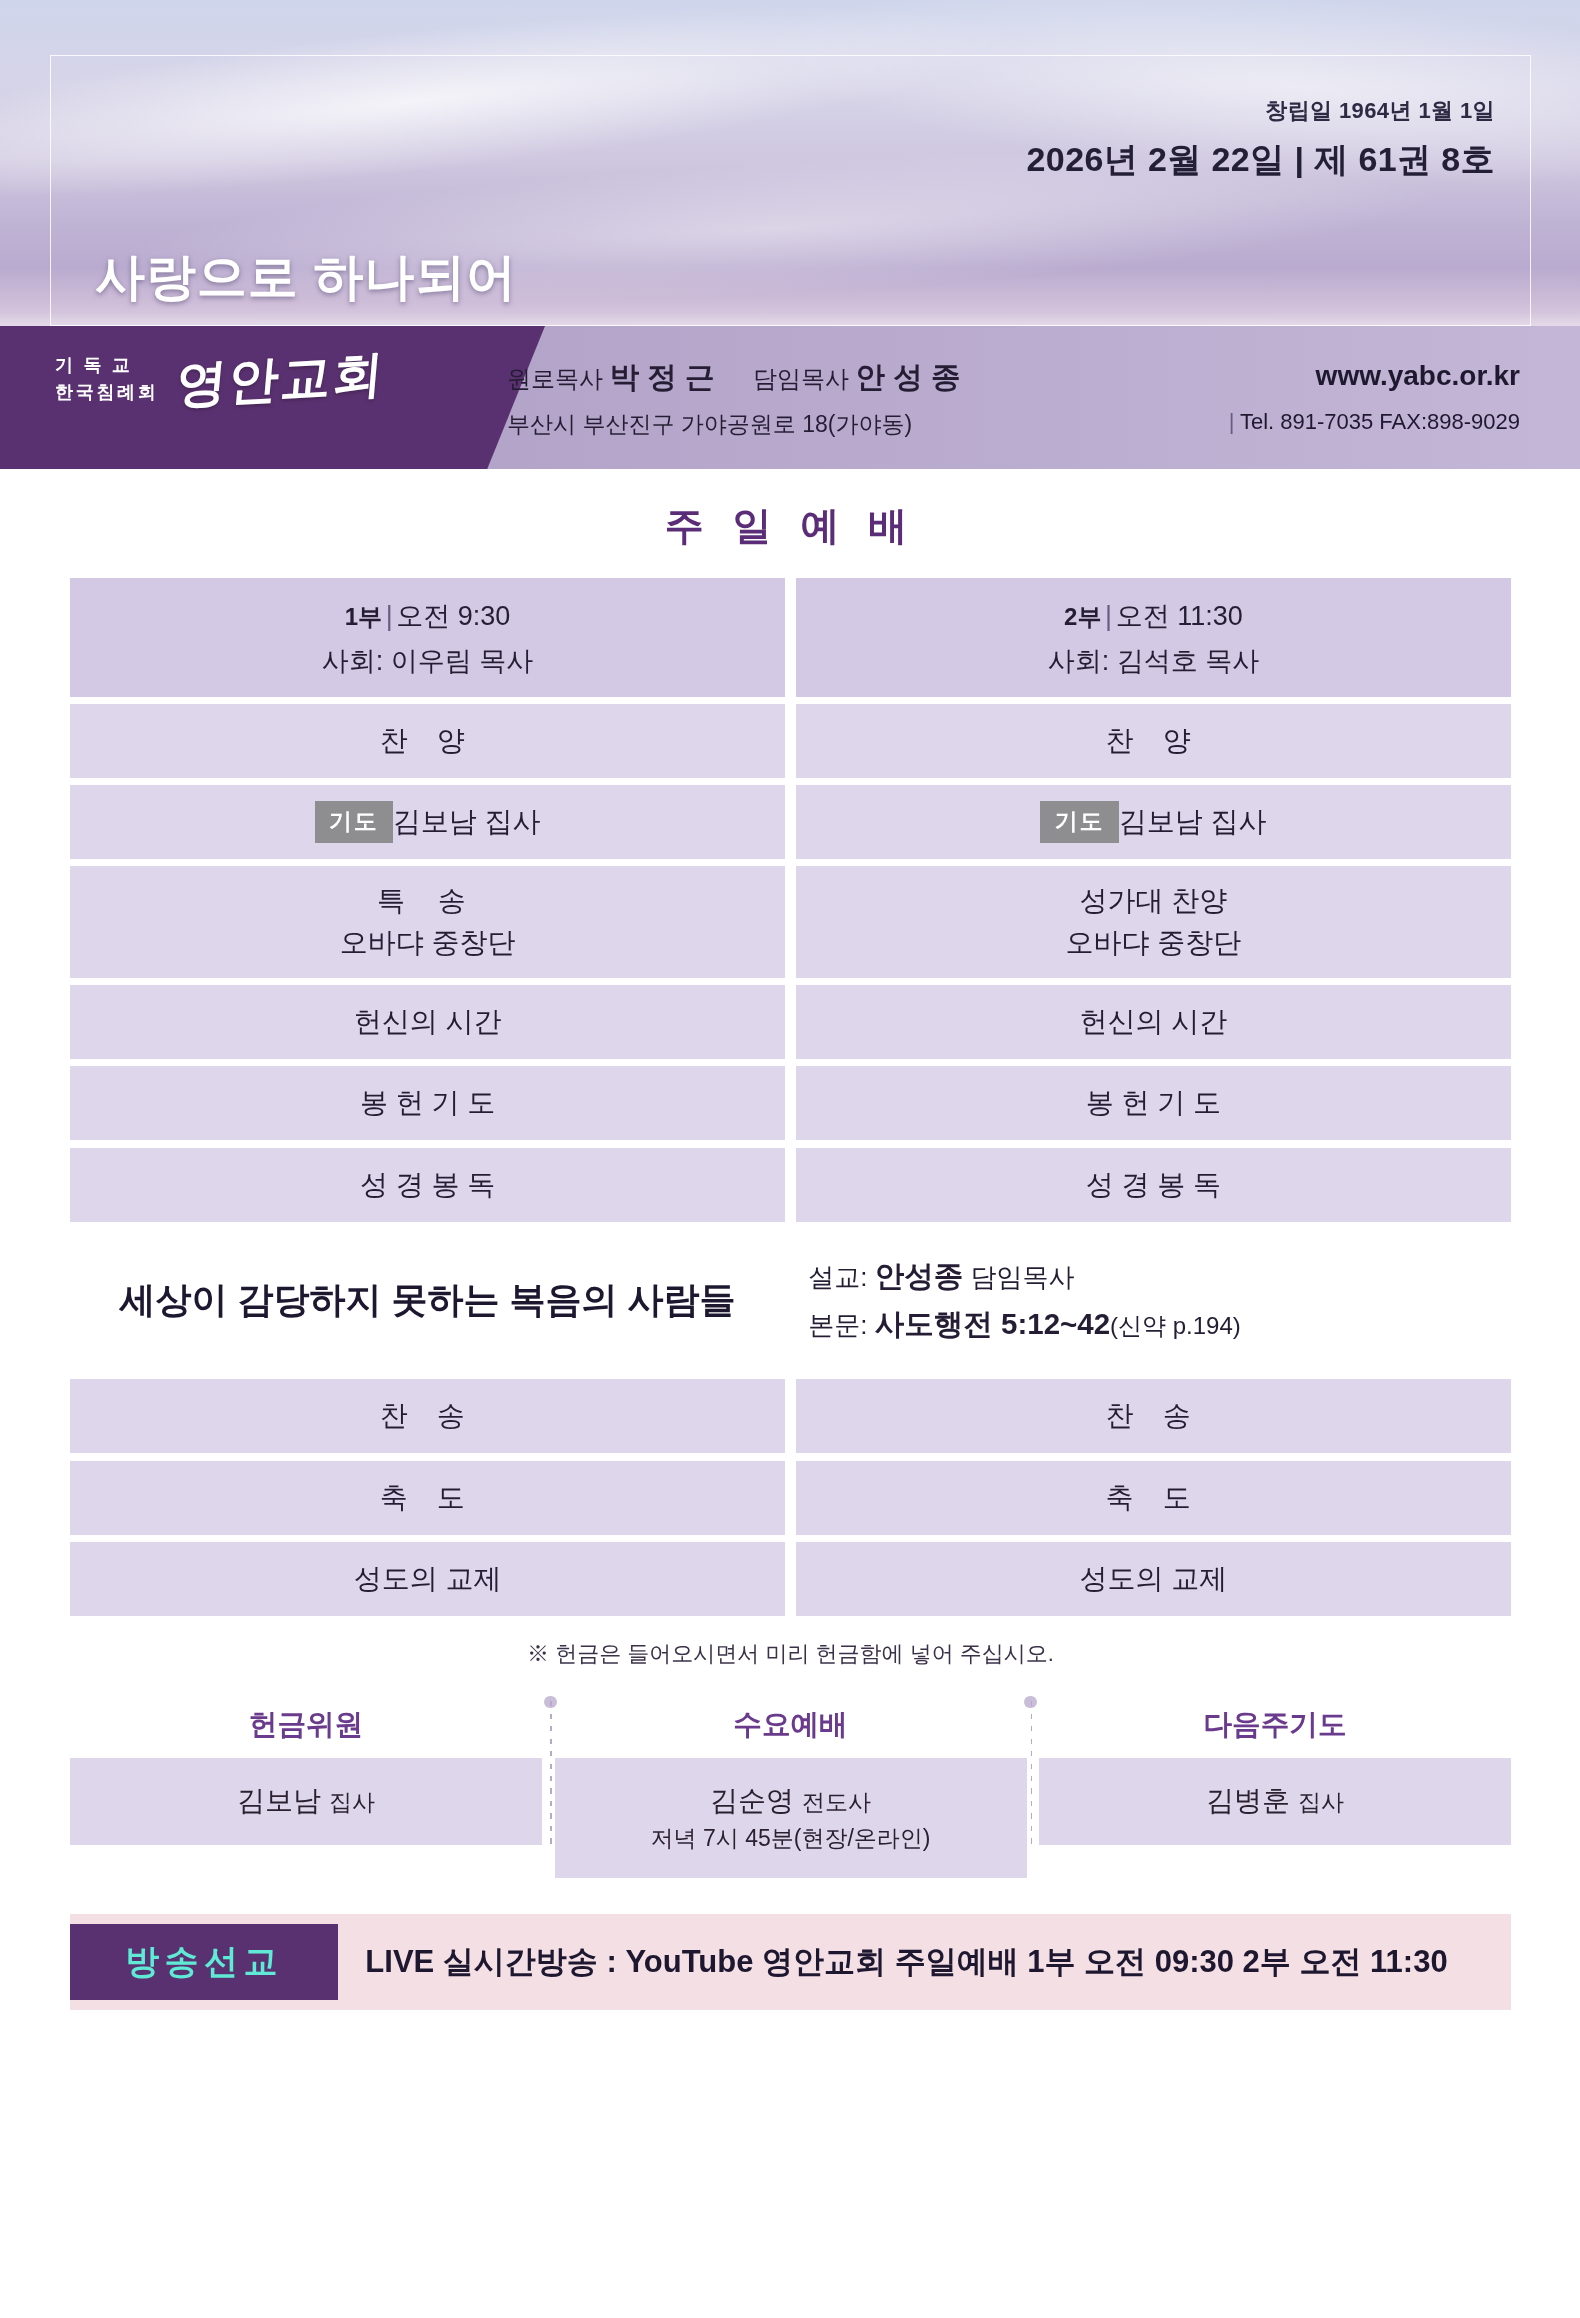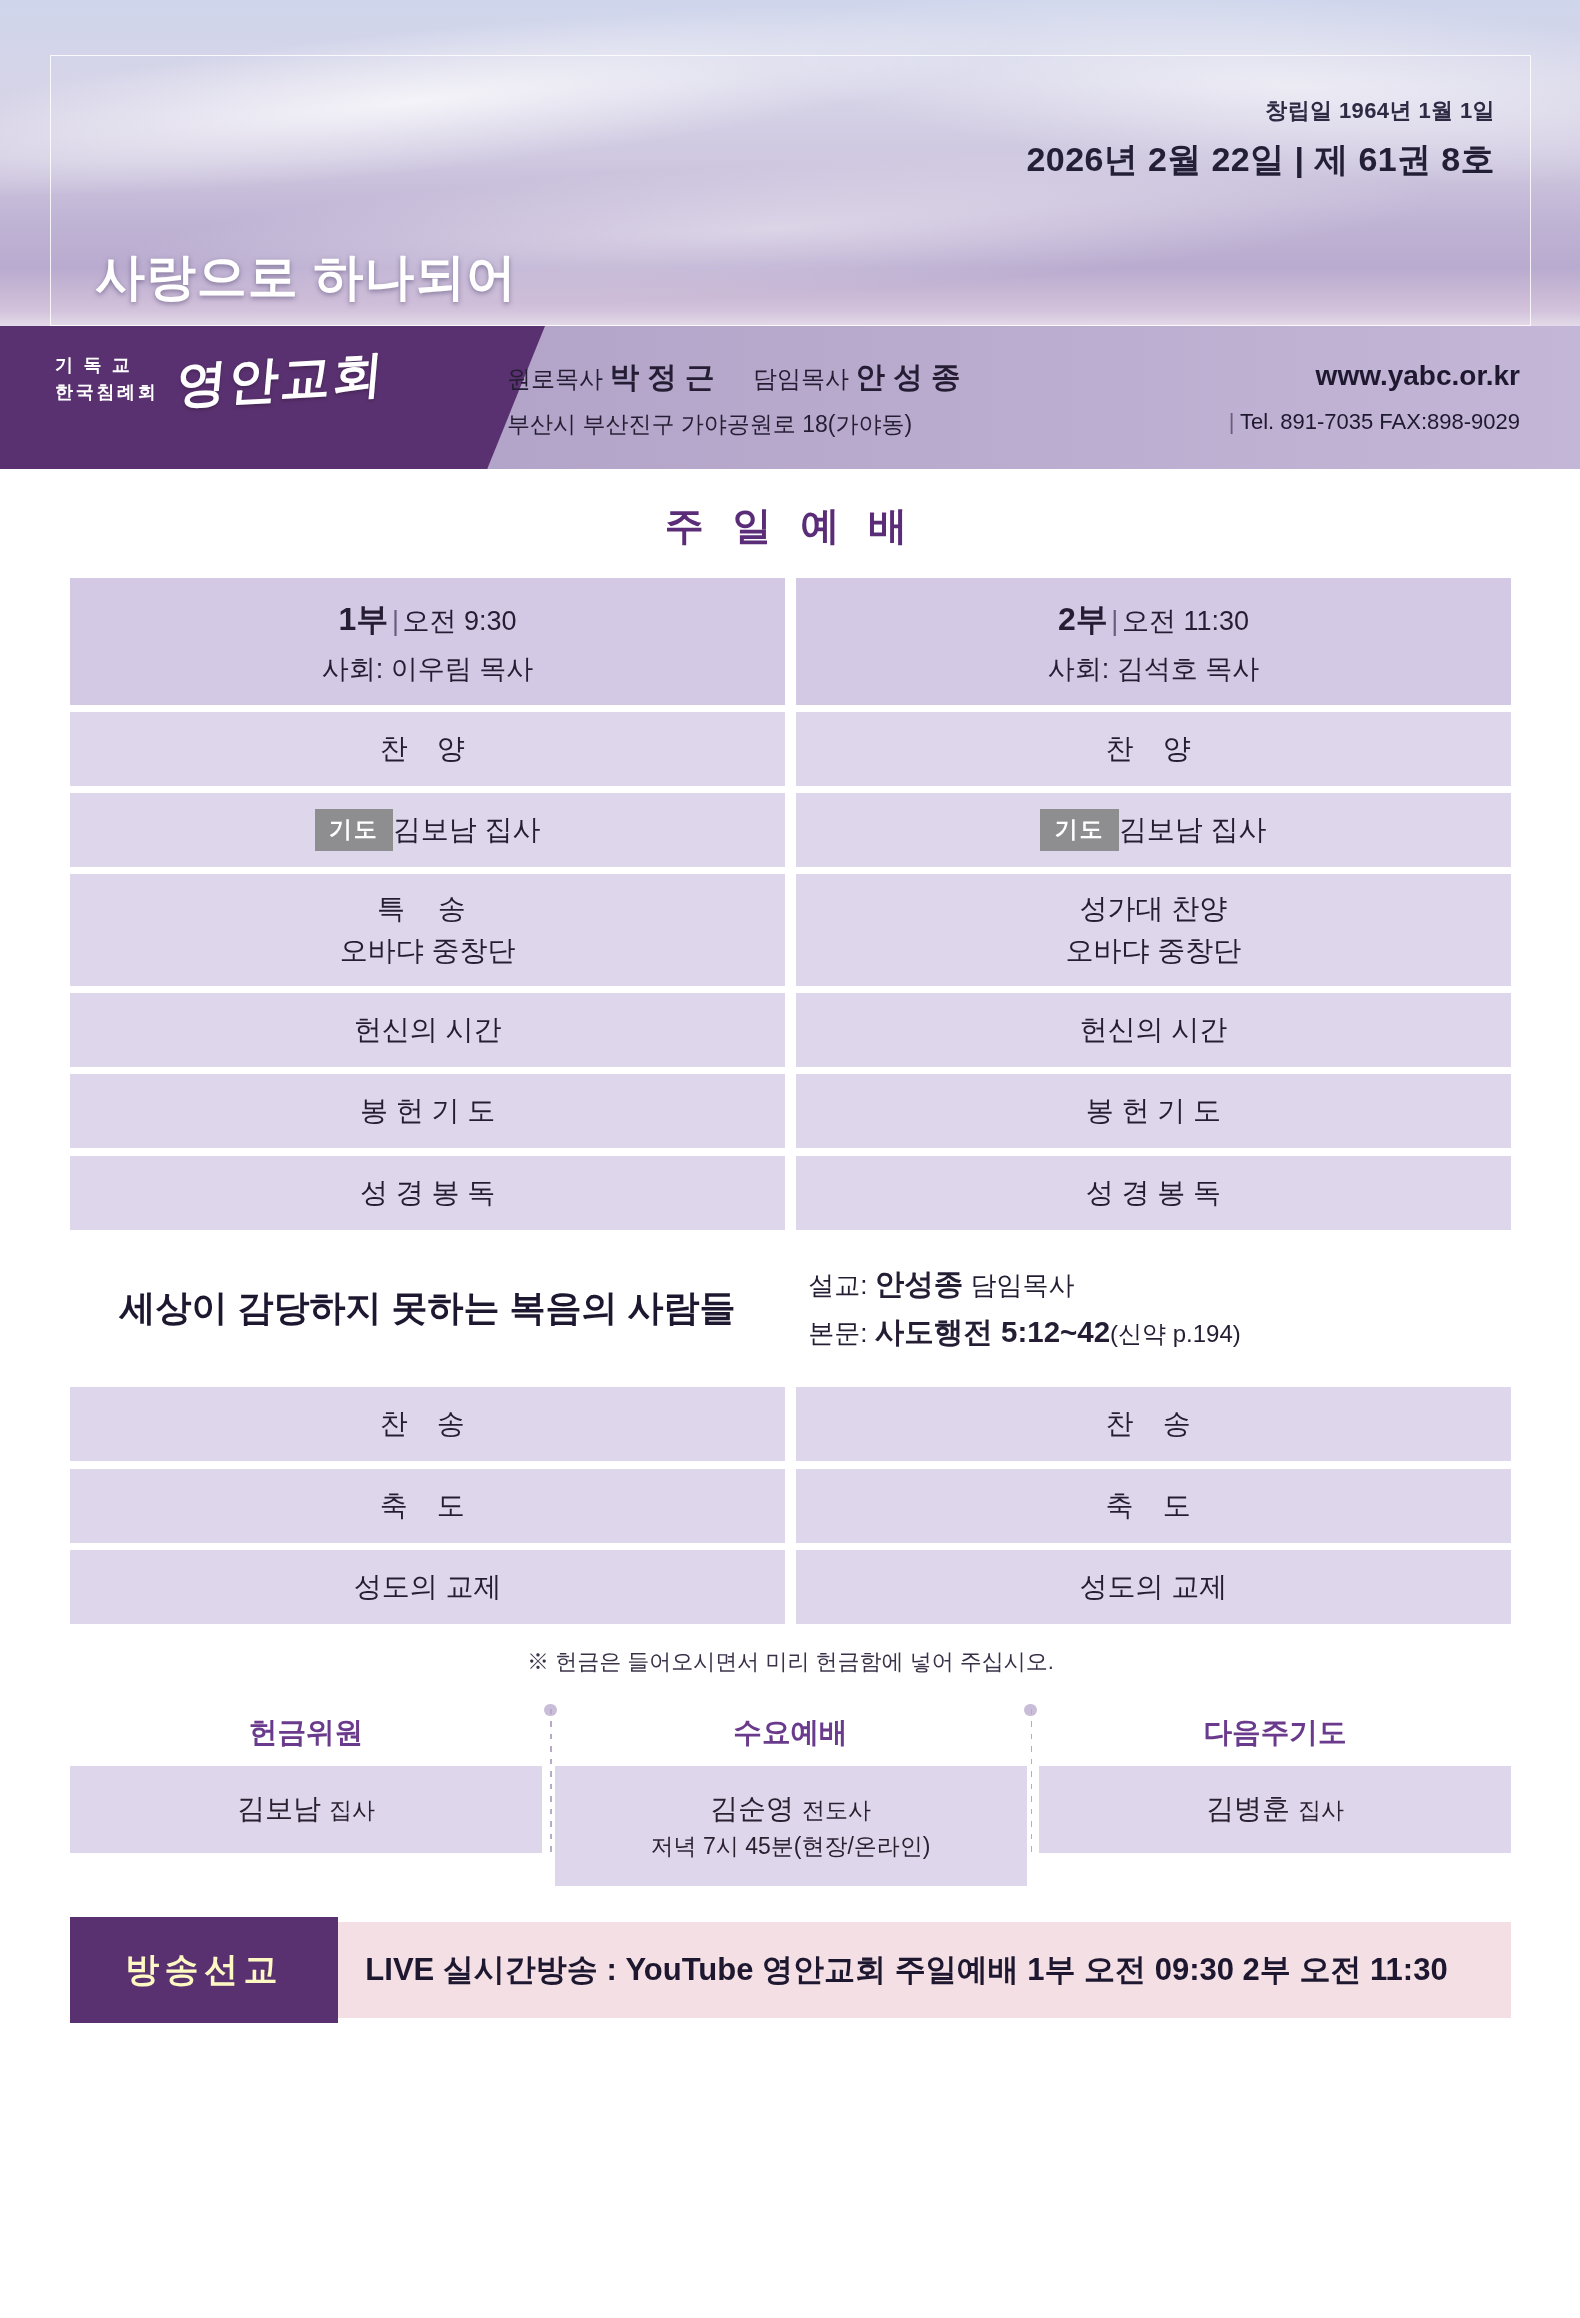--- a/index.html
+++ b/index.html
@@ -136,21 +136,21 @@
     background:#ded7ec;
     text-align:center;
     color:#241d33;
     display:flex; flex-direction:column; align-items:center; justify-content:center;
   }
   .cell.part-head {
     background:#d3c9e4;
     padding:19.6px 0 18px 0;
   }
   .part-head .line1 { font-size:27px; margin-bottom:9px; }
-  .part-head .line1 b { font-size:32px;text-align:right; }
+  .part-head .line1 b { font-size:24px;text-align:right; }
   .part-head .line1 .sep { color:#6a5b80; margin:0 3.6px; }
   .part-head .line2 { font-size:27px; }
 
   .cell.simple { padding:18px 0; font-size:28px; letter-spacing:10.7px; }
   .cell.simple.nosp { letter-spacing:0; }
   .cell.two { padding:14.3px 0; font-size:28px; line-height:1.5; }
   .cell.two .sp { letter-spacing:12.5px; }
 
   .cell.prayer {
     flex-direction:row; padding:16px 0; font-size:28px;
@@ -199,21 +199,21 @@
     background:#c9bdd9;
   }
 
   
   .broadcast {
     margin-top:36px; position:relative; height:96px;
     background:#f3dfe4;
     display:flex; align-items:center;
   }
   .broadcast .tag {
-    width:268px; height:106px; background:#5a3170; color:#fef9c3;
+    width:268px; height:76px; background:#5a3170; color:#5eead4;
     display:flex; align-items:center; justify-content:center;
     font-size:34px; font-weight:bold; letter-spacing:5.4px;
   }
   .broadcast .text {
     flex:1; text-align:center; font-size:31px; font-weight:bold; color:#1d1730;
     padding-right:36px;
   }
 </style>
 </head>
 <body>

